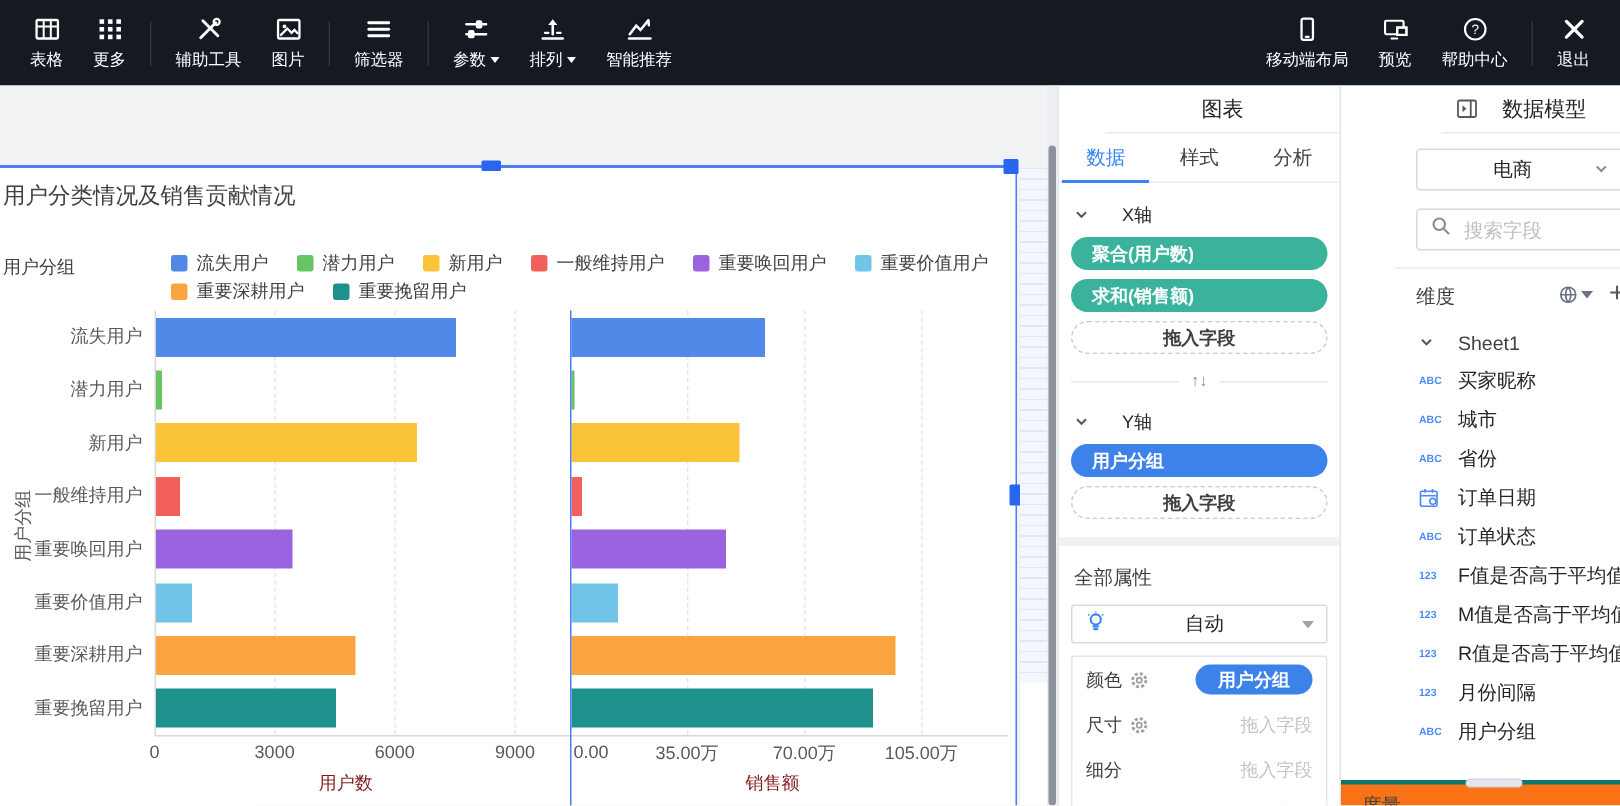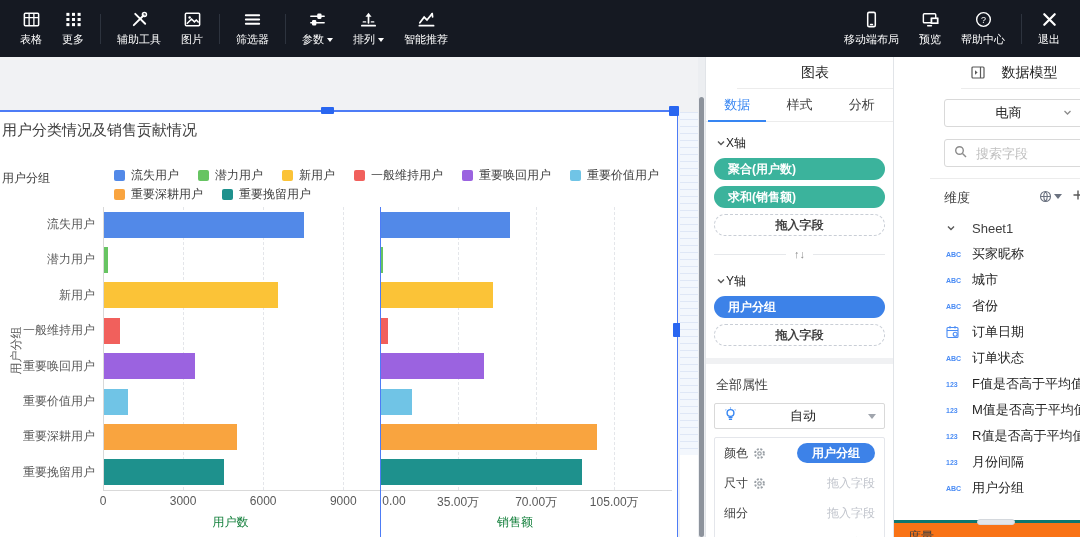--- a/index.html
+++ b/index.html
@@ -35,35 +35,35 @@
   .lg-tx{font-size:12px;color:#404040;}
   .ylab{position:absolute;left:8px;width:87px;text-align:right;font-size:12px;color:#595959;}
   .ytitle{position:absolute;left:-36px;top:285px;width:104px;text-align:center;font-size:12px;
     color:#595959;transform:rotate(-90deg);}
   .gridline{position:absolute;top:150px;height:283px;width:0;border-left:1px dashed #e4e6ea;}
   .axisline-y{position:absolute;left:103px;top:150px;width:1px;height:283px;background:#d9d9d9;}
   .axisline-x{position:absolute;left:103px;top:433px;width:569px;height:1px;background:#d9d9d9;}
   .axisline-blue{position:absolute;left:380px;top:150px;width:1px;height:330px;background:#4d7cf6;}
   .bar{position:absolute;height:26px;}
   .tick{position:absolute;top:437px;font-size:12px;color:#595959;transform:translateX(-50%);white-space:nowrap;}
-  .xlabel{position:absolute;top:457px;font-size:12px;color:#15803d;transform:translateX(-50%);}
+  .xlabel{position:absolute;top:457px;font-size:12px;color:#7f1d1d;transform:translateX(-50%);}
   
   .panel{position:absolute;top:57px;height:480px;background:#fff;border-left:1px solid #e1e4e8;overflow:hidden;}
   .panel.mid{left:705px;width:188px;}
   .panel.right{left:893px;width:205px;padding-left:36px;}
   .p-header{height:32px;display:flex;align-items:center;justify-content:center;
     border-bottom:1px solid #ececec;font-size:14px;color:#262626;position:relative;margin-left:31px;}
   .tabs{height:33px;display:flex;border-bottom:1px solid #ececec;}
   .tab{flex:1;display:flex;align-items:center;justify-content:center;font-size:13px;color:#404040;
     position:relative;cursor:pointer;}
   .tab.active{color:#3685f2;}
   .tab.active::after{content:"";position:absolute;bottom:-1px;left:50%;transform:translateX(-50%);
     width:58px;height:2px;background:#3685f2;}
   .p-body{padding:0 8px;}
-  .sec-row{display:flex;align-items:center;gap:0;font-size:12px;color:#262626;margin:13px 2px 2px;}
+  .sec-row{display:flex;align-items:center;gap:22px;font-size:12px;color:#262626;margin:13px 2px 2px;}
   .pill{height:22px;border-radius:11px;display:flex;align-items:center;font-size:12px;color:#fff;
     padding:0 14px;margin-top:6px;cursor:pointer;white-space:nowrap;font-weight:bold;}
   .pill.green{background:#3bb39c;}
   .pill.blue{background:#3d82e8;}
   .pill.drop{border:1px dashed #c9ced6;color:#404040;justify-content:center;background:#fff;}
   .swap{display:flex;align-items:center;margin:12px 0 2px;}
   .swap .line{flex:1;height:1px;background:#e6e8eb;}
   .swap-ic{font-size:11px;color:#8c8c8c;padding:0 8px;cursor:pointer;}
   .band{height:6px;background:#f0f1f3;margin:12px -8px 0;}
   .allprops{font-size:13px;color:#404040;margin:12px 2px 0;}

